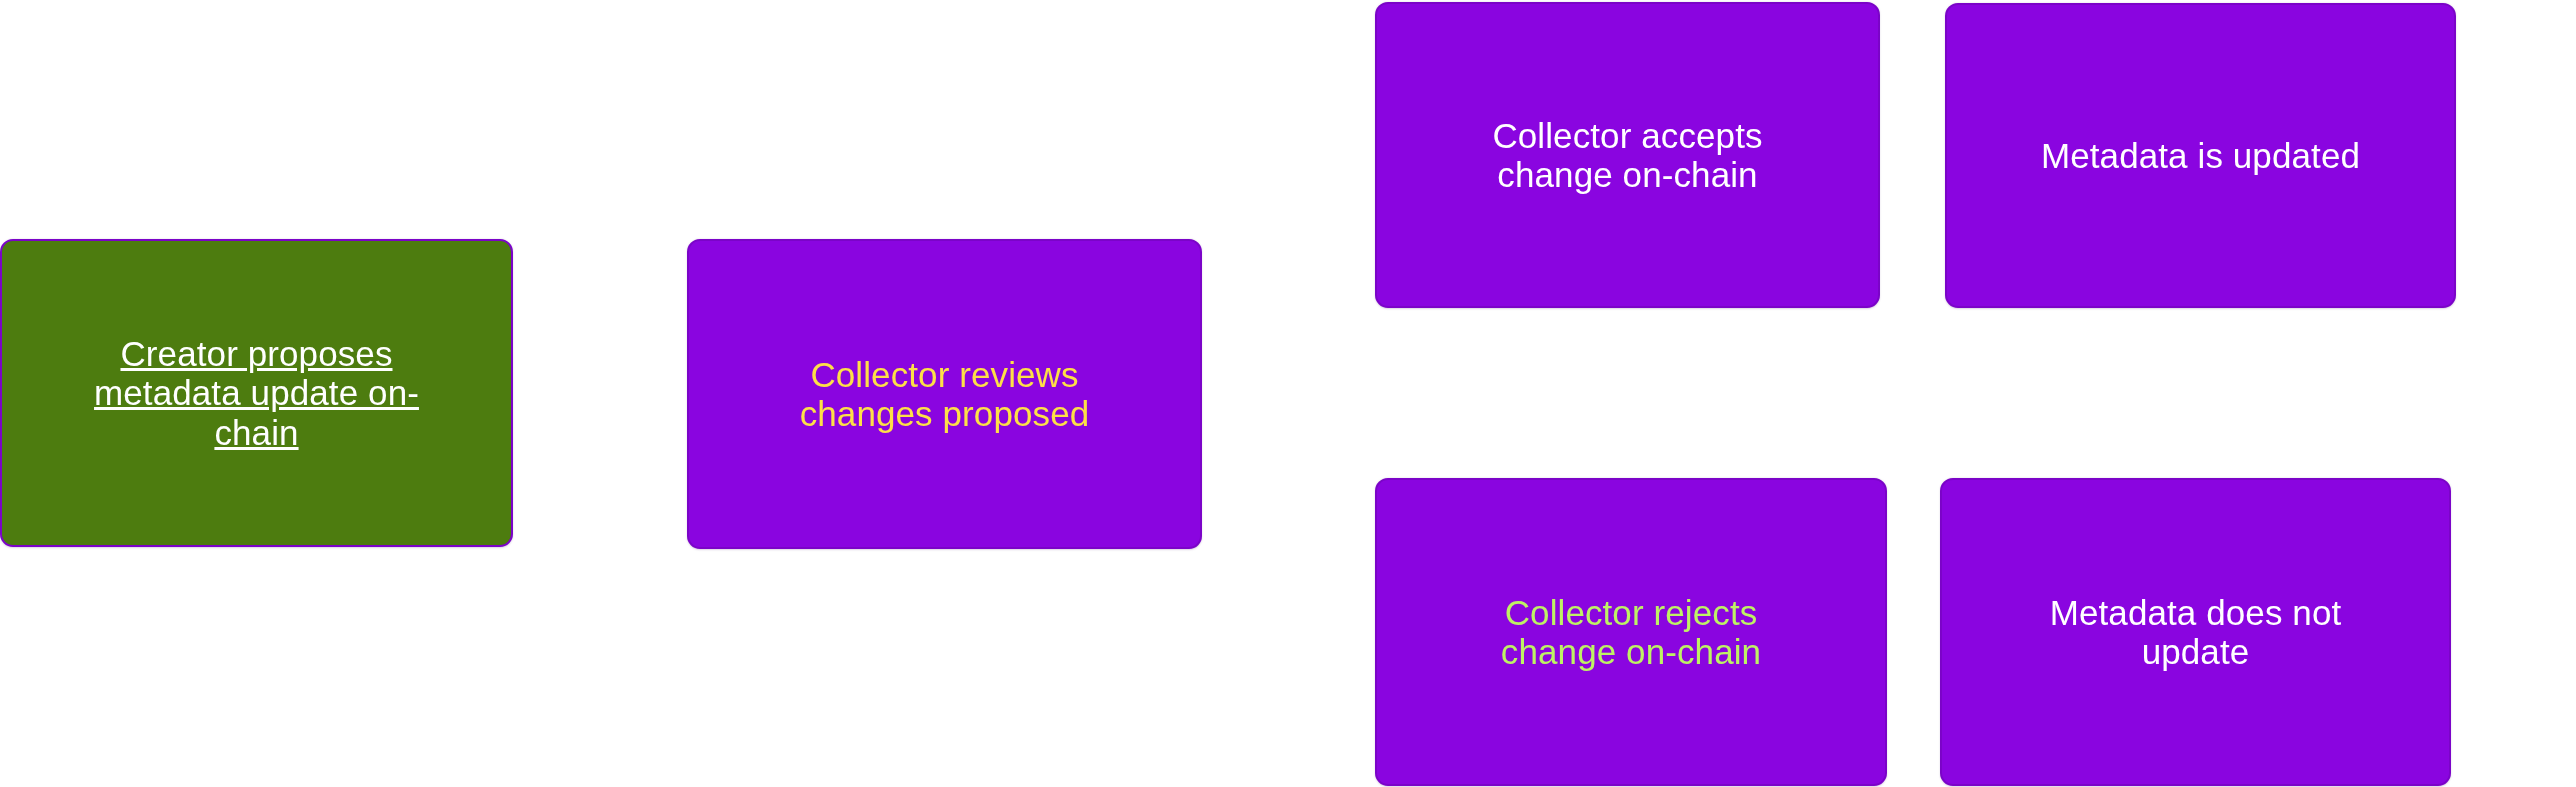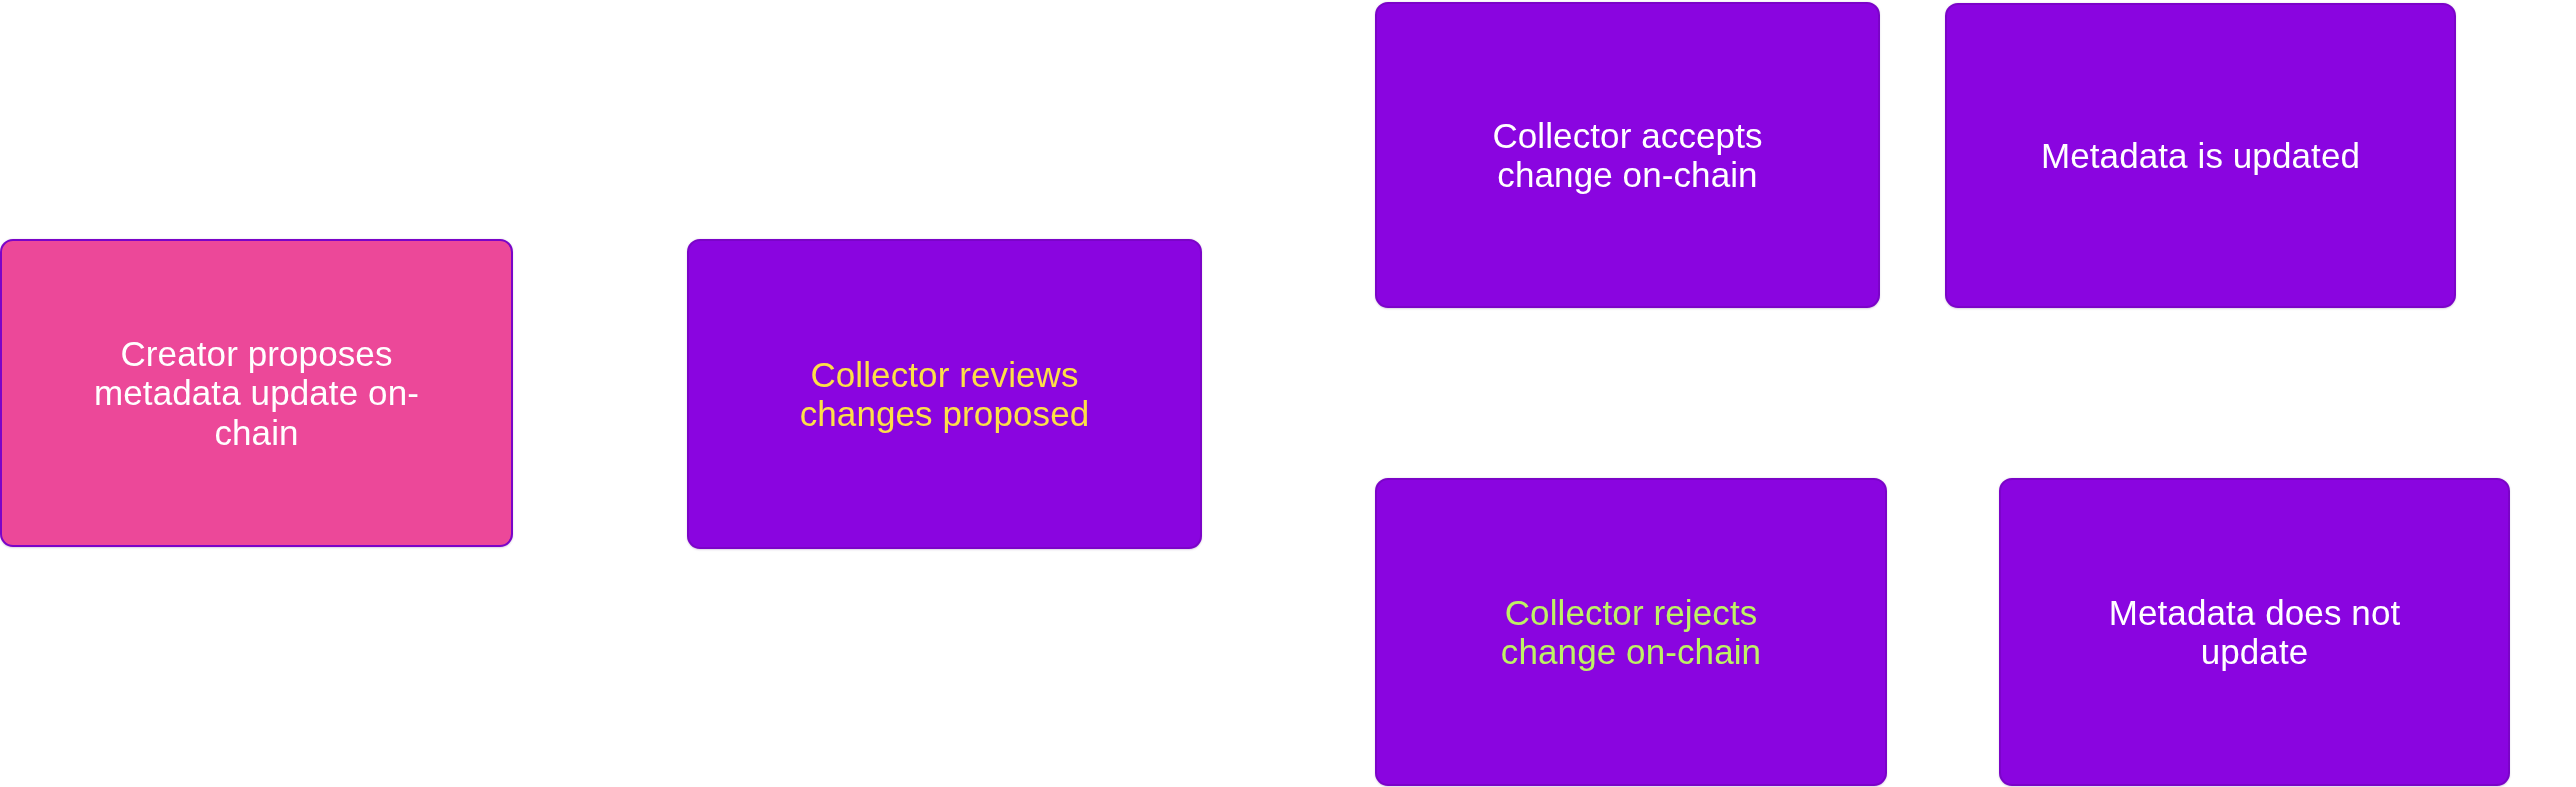--- a/index.html
+++ b/index.html
@@ -44,21 +44,21 @@
     display: block;
     white-space: pre-line;
     width: 100%;
   }
 </style>
 </head>
 <body>
 
 <div id="canvas" style="background: rgb(255, 255, 255);">
 
-  <div class="flow-node" style="left: 0px; top: 239px; width: 513px; height: 308px; background: #ec4899; border-color: rgb(123, 4, 200); color: rgb(255, 255, 255);">
+  <div class="flow-node" style="left: 0px; top: 239px; width: 513px; height: 308px; background: #4d7c0f; border-color: rgb(123, 4, 200); color: rgb(255, 255, 255); text-decoration: underline;">
     <span class="node-label">Creator proposes
 metadata update on-
 chain</span>
   </div>
 
   <div class="flow-node" style="left: 687px; top: 239px; width: 515px; height: 310px; background: rgb(138, 5, 224); border-color: rgb(123, 4, 200); color: #fde047;">
     <span class="node-label">Collector reviews
 changes proposed</span>
   </div>
 
@@ -69,19 +69,19 @@
 
   <div class="flow-node" style="left: 1945px; top: 2.8px; width: 511px; height: 305px; background: rgb(138, 5, 224); border-color: rgb(123, 4, 200); color: rgb(255, 255, 255);">
     <span class="node-label">Metadata is updated</span>
   </div>
 
   <div class="flow-node" style="left: 1375px; top: 478px; width: 512px; height: 308px; background: rgb(138, 5, 224); border-color: rgb(123, 4, 200); color: #bef264;">
     <span class="node-label">Collector rejects
 change on-chain</span>
   </div>
 
-  <div class="flow-node" style="left: 1999px; top: 478px; width: 511px; height: 308px; background: rgb(138, 5, 224); border-color: rgb(123, 4, 200); color: rgb(255, 255, 255);">
+  <div class="flow-node" style="left: 1940px; top: 478px; width: 511px; height: 308px; background: rgb(138, 5, 224); border-color: rgb(123, 4, 200); color: rgb(255, 255, 255);">
     <span class="node-label">Metadata does not
 update</span>
   </div>
 
 </div>
 
 
 </body></html>

